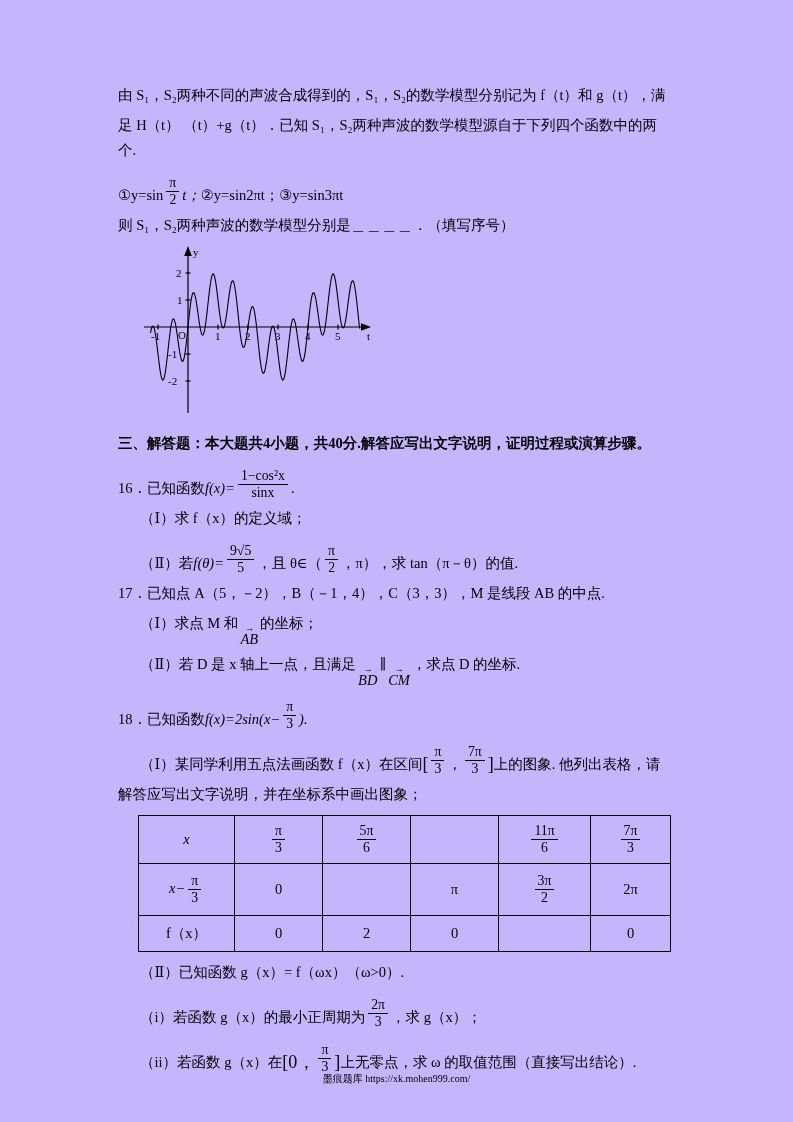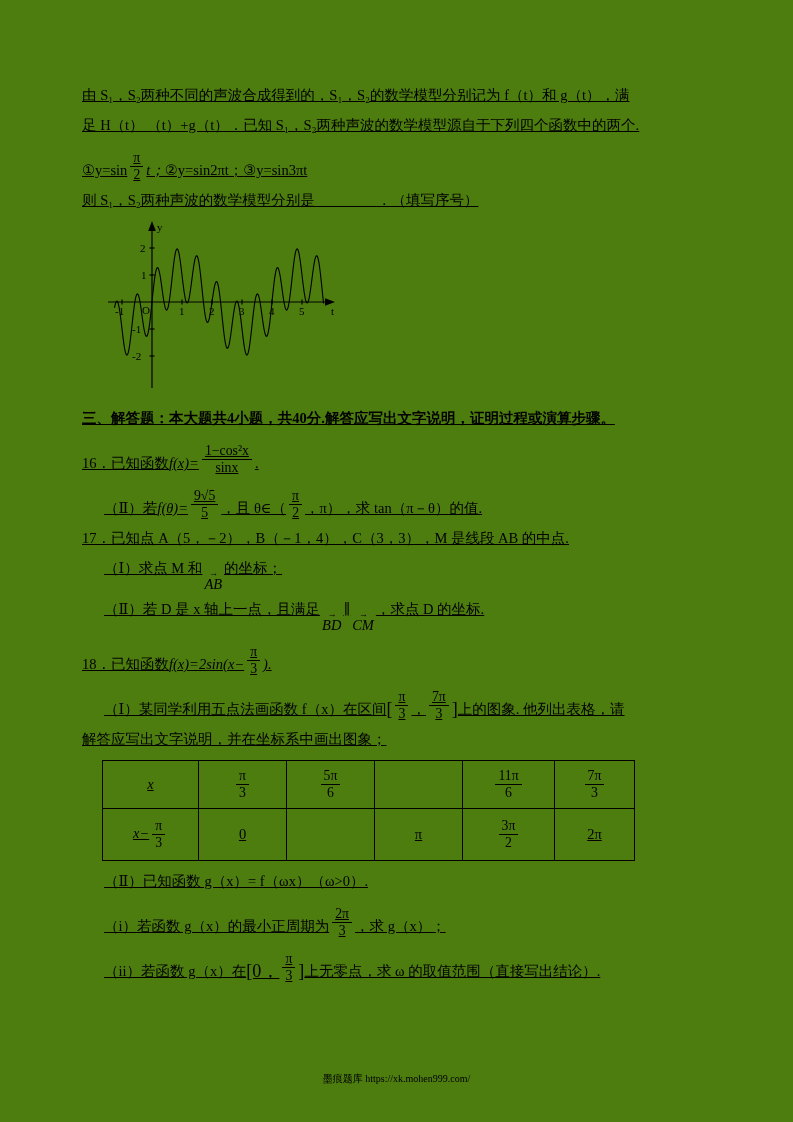--- a/index.html
+++ b/index.html
@@ -1,27 +1,26 @@
 <!DOCTYPE html>
 <html><head>
 <meta charset="utf-8">
 <style>
   * { margin:0; padding:0; box-sizing:border-box; }
   html,body { background:#fff; }
   .page {
     position:relative;
     width:793px; height:1122px;
     margin:0 auto;
-    background:#4d7c0f;
+    background:#c4b5fd;
     color:#000;
     font-family:"Liberation Serif","DejaVu Serif","DejaVu Sans",serif;
     font-size:14.5px;
-    padding:78px 118px 0 82px;
+    padding:78px 118px 0 118px;
     overflow:hidden;
-    text-decoration:underline;
   }
   .line { line-height:25px; margin:5px 0; }
   .mathline { display:flex; align-items:flex-end; flex-wrap:wrap; min-height:40px; }
   .indent { padding-left:22px; }
   .bold { font-weight:bold; }
   .math { font-style:italic; }
   .frac {
     display:inline-flex; flex-direction:column; align-items:center;
     vertical-align:middle; margin:0 3px; line-height:1.15; font-size:0.95em;
   }
@@ -109,20 +108,21 @@
 
   <div class="line mathline">
     <span>16．已知函数</span>
     <span class="math">f(x)=</span>
       <span class="frac">
         <span class="num">1−cos²x</span>
         <span class="den">sinx</span>
       </span>
       <span>.</span>
   </div>
+  <div class="line indent">（Ⅰ）求 f（x）的定义域；</div>
   <div class="line mathline indent">
     <span>（Ⅱ）若</span>
     <span class="math">f(θ)=</span>
       <span class="frac">
         <span class="num">9√5</span>
         <span class="den">5</span>
       </span>
       <span>，且 θ∈（</span>
       <span class="frac">
         <span class="num">π</span>
@@ -203,20 +203,28 @@
             </span></td>
       <td class="c2">0</td>
       <td class="c3"></td>
       <td class="c4">π</td>
       <td class="c5"><span class="frac">
               <span class="num">3π</span>
               <span class="den">2</span>
             </span></td>
       <td class="c6">2π</td>
     </tr>
+    <tr class="r3">
+      <td class="c1">f（x）</td>
+      <td class="c2">0</td>
+      <td class="c3">2</td>
+      <td class="c4">0</td>
+      <td class="c5"></td>
+      <td class="c6">0</td>
+    </tr>
   </tbody>
     </table>
 
   <div class="line indent">（Ⅱ）已知函数 g（x）= f（ωx）（ω&gt;0）.</div>
   <div class="line mathline indent">
     <span>（i）若函数 g（x）的最小正周期为</span>
       <span class="frac">
         <span class="num">2π</span>
         <span class="den">3</span>
       </span>

